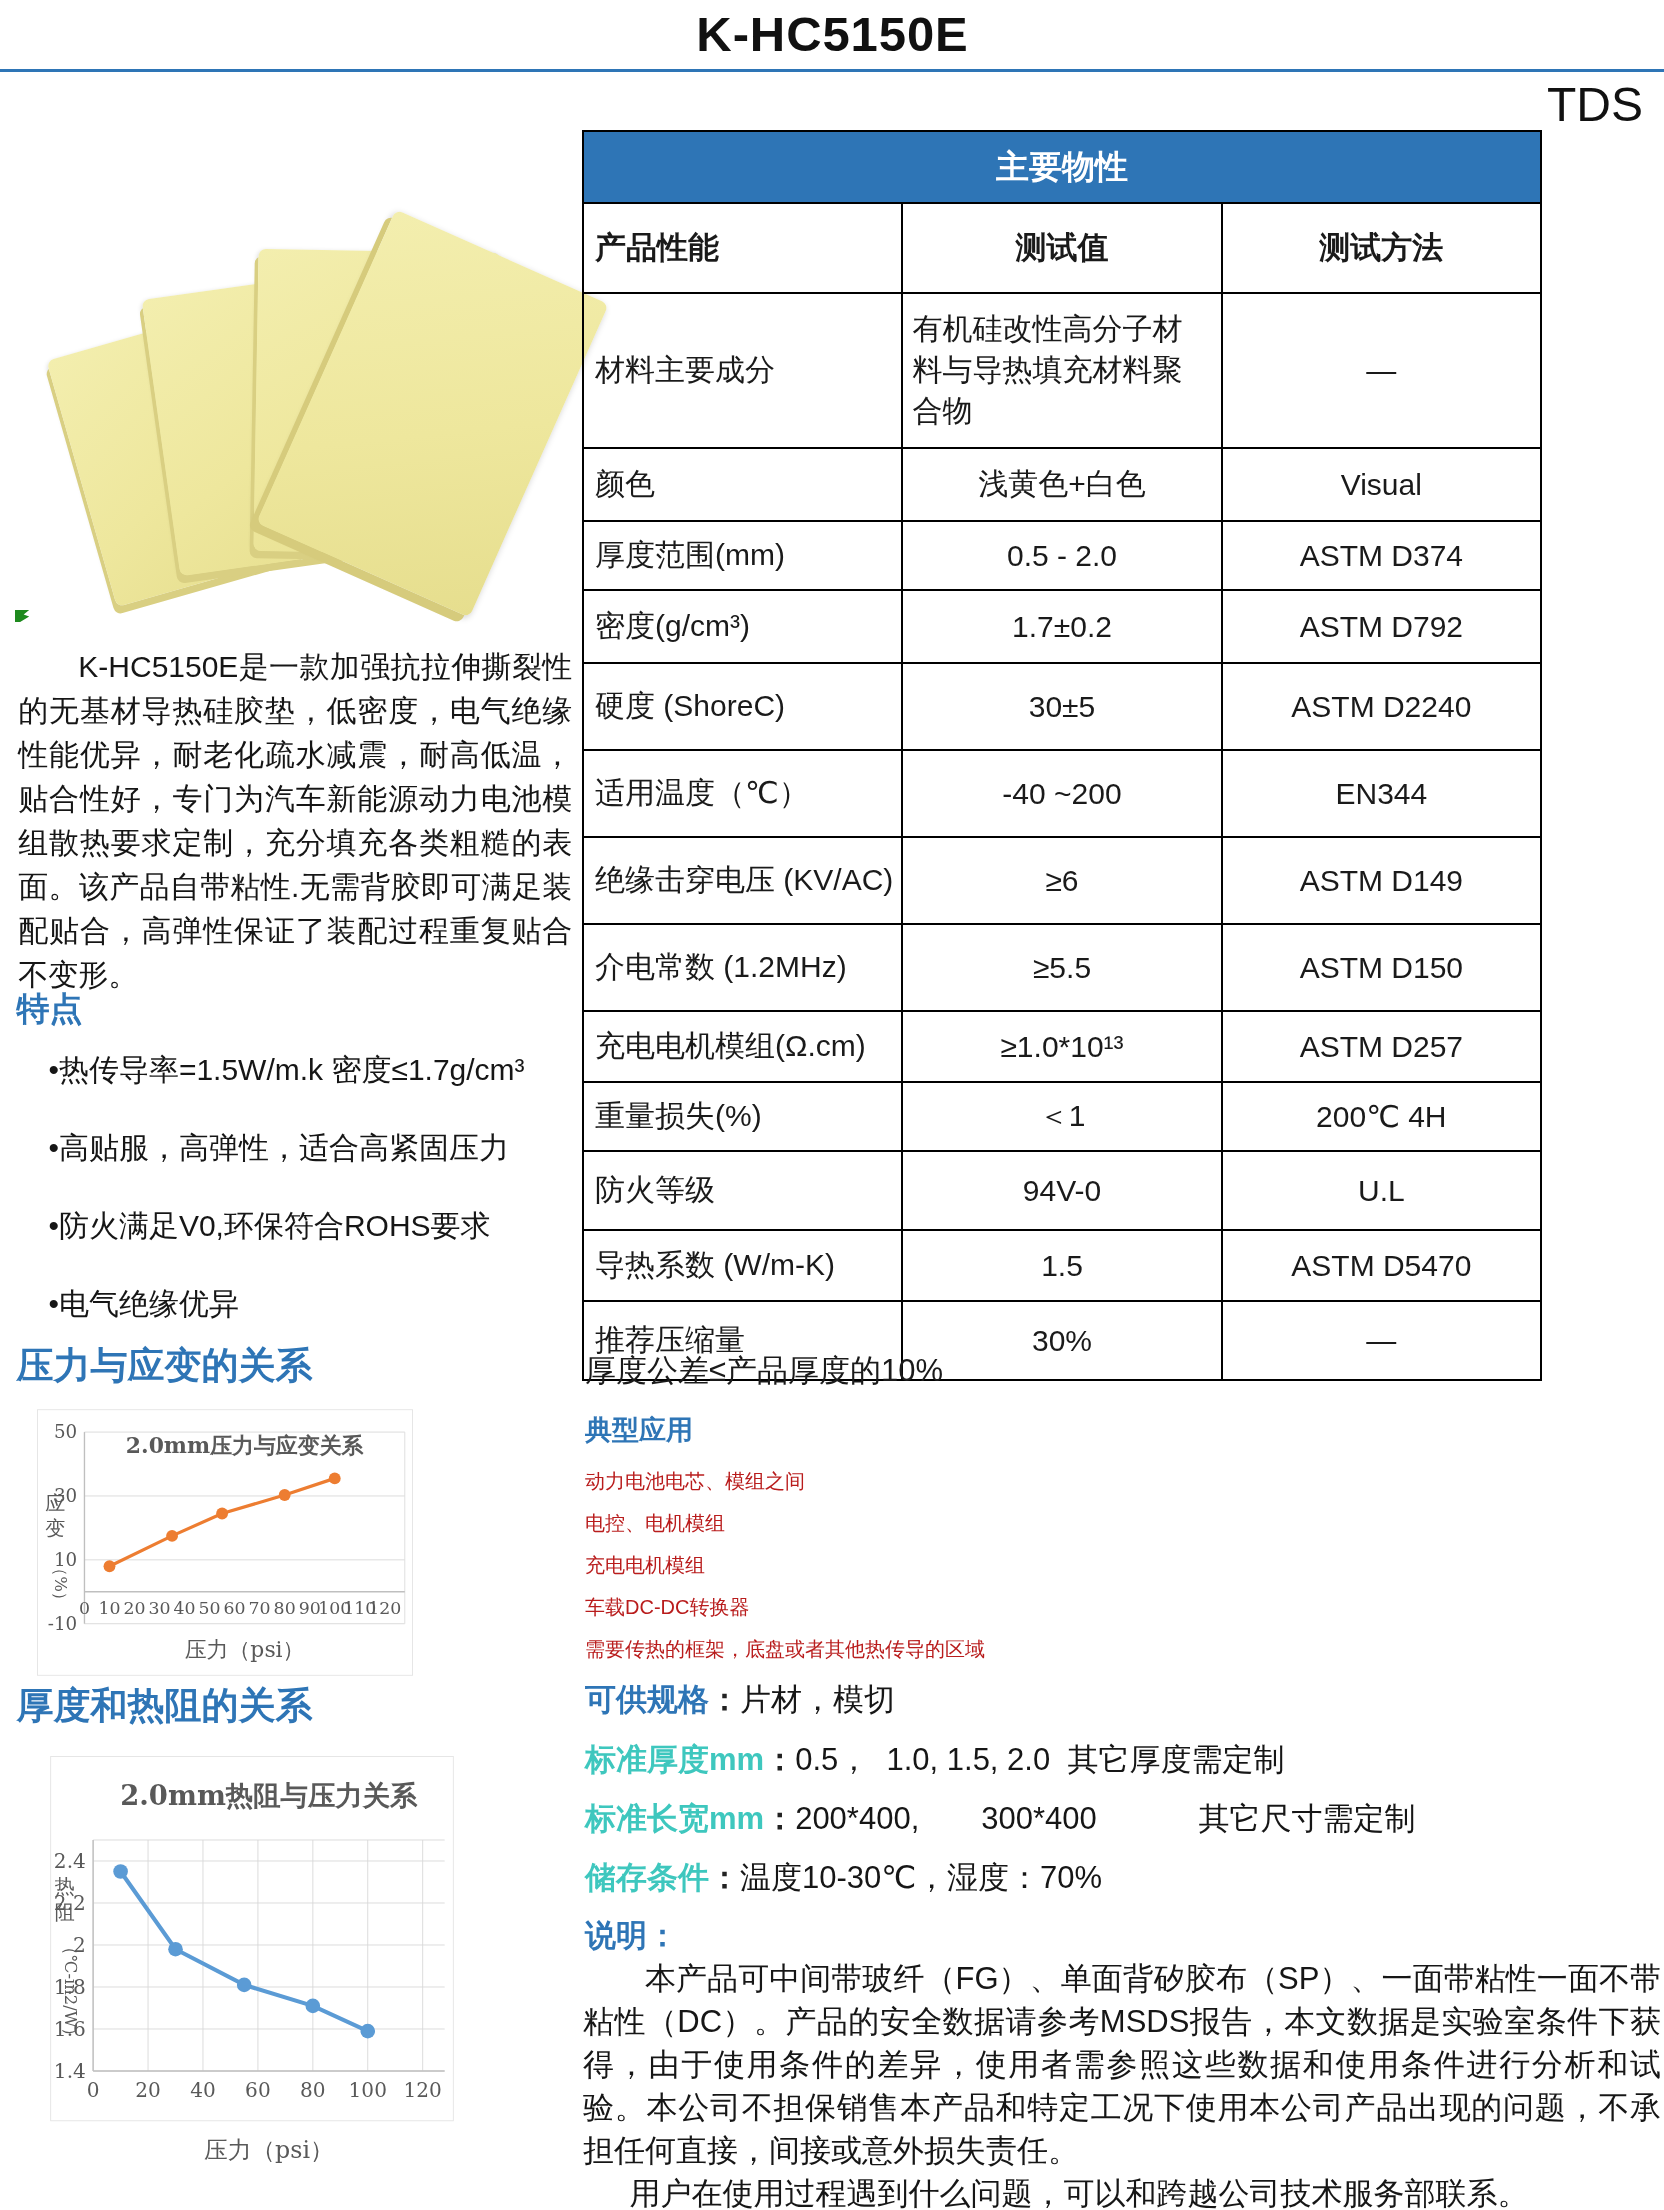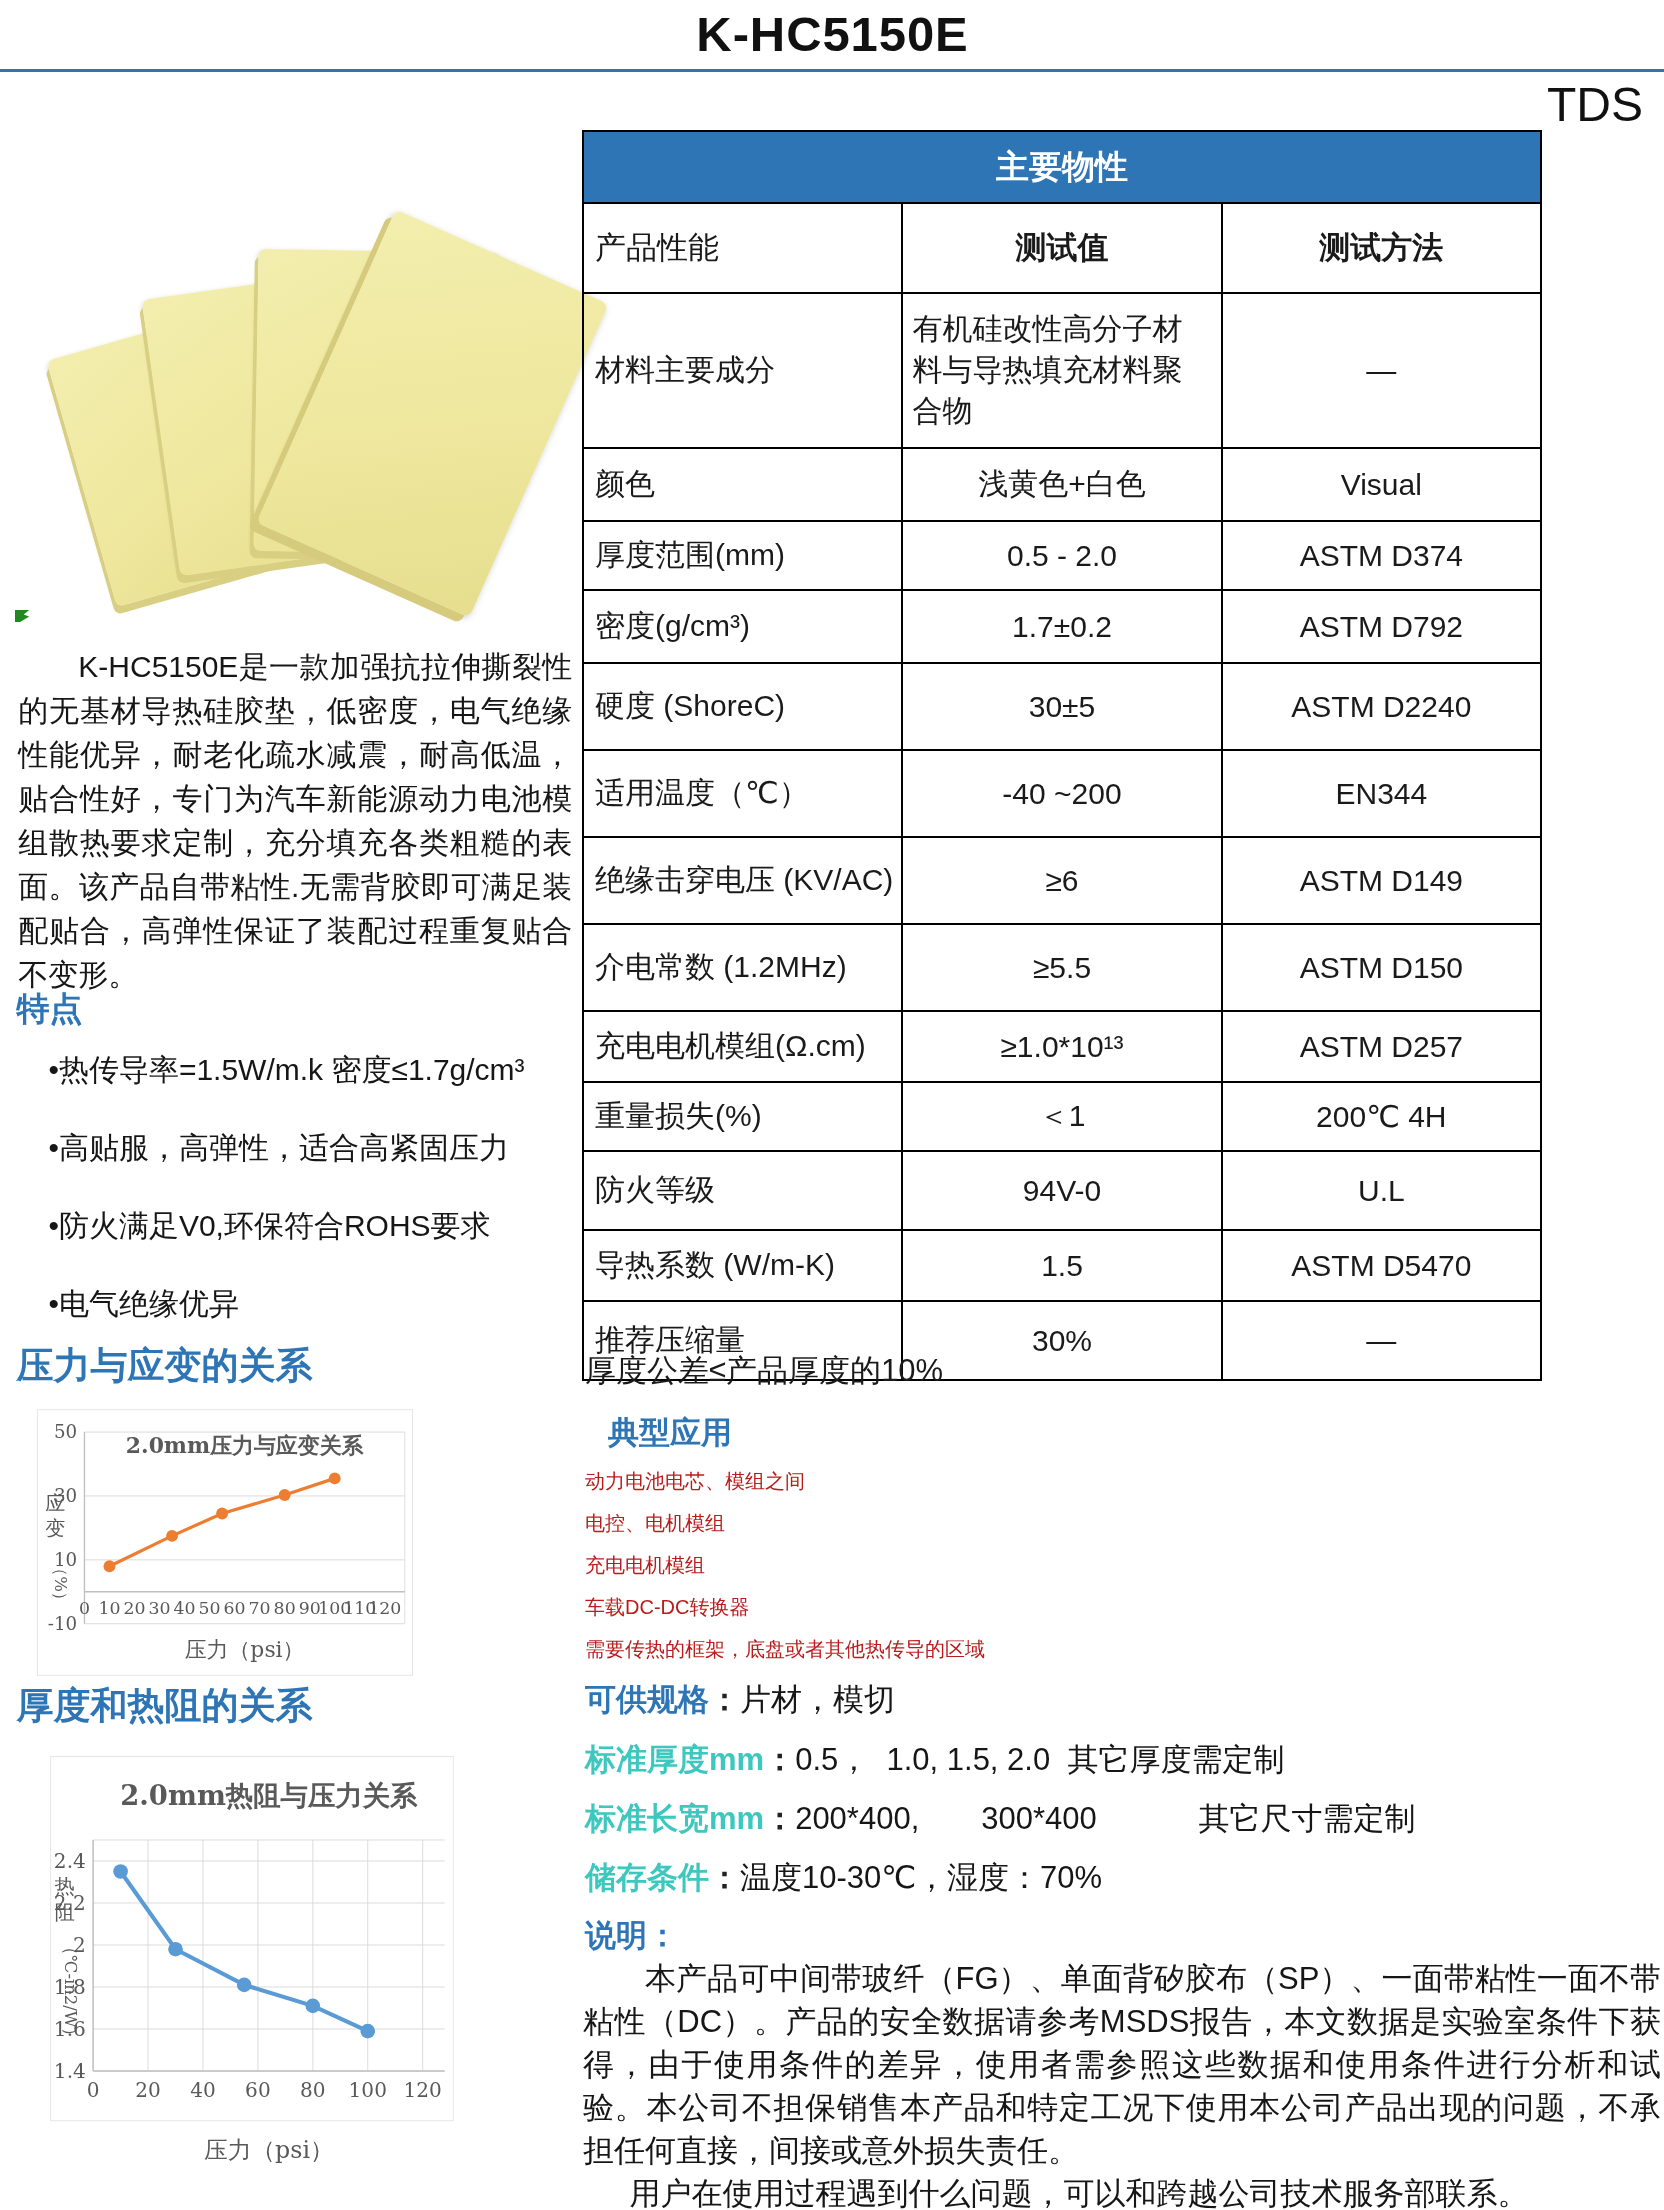--- a/index.html
+++ b/index.html
@@ -53,26 +53,26 @@
   }
   .props-table th, .props-table td { border:2.7px solid #000; }
   .table-title-cell {
     background:#2E75B6; color:#ffffff; font-size:33px; font-weight:bold;
     text-align:center; height:68px;
   }
   .col-property { width:51.5%; text-align:left; padding:5.5px 5.5px 5.5px 11px; font-size:30px; }
   .col-value    { width:24.2%; text-align:center; padding:5.5px 9.1px; font-size:30px; }
   .col-method   { width:24.3%; text-align:center; padding:5.5px 9.1px; font-size:30px; }
   .head-row th  { font-size:31px; height:77px; }
-  .head-row .col-property { font-weight:normal; }
+  .head-row .col-property { font-weight:bold; }
   tbody tr:first-child .col-value { text-align:left; padding-left:9.1px;margin-top:26px; }
 
   .tolerance-note { position:absolute; left:585px; top:1350px; font-size:31px; }
 
-  .apps-heading { position:absolute; left:608px; top:1412px; font-size:31px; }
+  .apps-heading { position:absolute; left:585px; top:1412px; font-size:27px; }
   .apps-list { position:absolute; left:585px; top:1460px; width:1078px; }
   .app-item { font-size:20px; line-height:42px; color:#b91c1c; }
 
   .spec-line { position:absolute; left:585px; font-size:31px; white-space:pre-wrap; }
   .spec-label { font-weight:bold; }
   .spec-separator { color:#222; font-weight:bold; }
   .spec-value { color:#161616; }
 
   .notes-heading { position:absolute; left:585px; top:1915px; font-size:31px; }
   .notes-body { position:absolute; left:583px; top:1957px; width:1078px;

